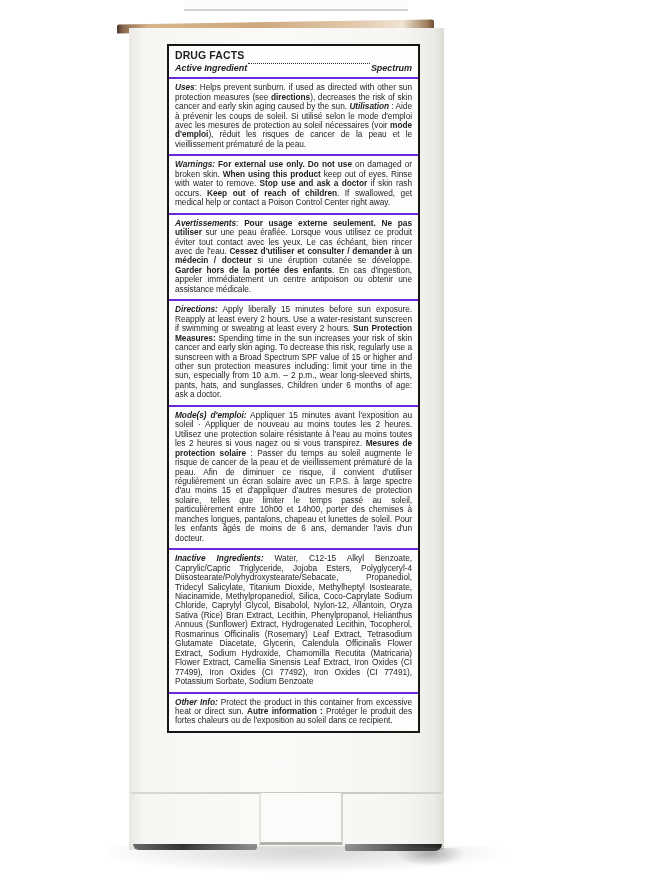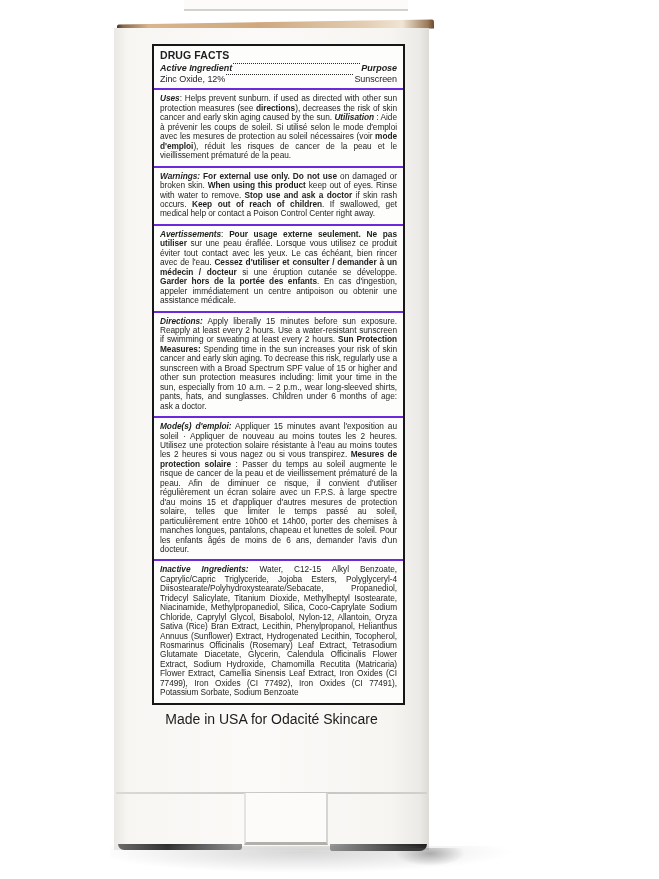--- a/index.html
+++ b/index.html
@@ -21,21 +21,21 @@
   .box-top-edge {
     position: absolute; left: 117px; top: 22px; width: 317px; height: 9px;
     background: linear-gradient(to right,
       #4a342a 0%, #8a6a4e 2%, #d9b48c 10%, #cfa87e 45%,
       #e3cdb2 78%, #f0e4d4 90%, #9c7a58 98%, #6b4a33 100%);
     transform: rotate(-0.9deg);
     border-radius: 2px 2px 0 0;
   }
 
   .box {
-    position: absolute; left: 114px; top: 28px; width: 315px; height: 822px;
+    position: absolute; left: 129px; top: 28px; width: 315px; height: 822px;
     background: linear-gradient(to right,
       #e9e8e5 0px, #f7f6f3 14px, #fbfaf8 45%,
       #f6f5f2 88%, #eceae6 97%, #dddbd6 100%);
     box-sizing: border-box;
     display: flex; flex-direction: column;
   }
 
   .label {
     margin: 16px 24px 0 38px;
     width: 253px;
@@ -111,45 +111,40 @@
 
   <div class="box">
 
     <div class="label">
 
       <div class="sec sec-header">
         <div class="df-title">DRUG FACTS</div>
         <div class="leader-row">
           <span class="bi">Active Ingredient</span>
           <span class="leader"></span>
-          <span class="bi">Purpose</span>
-        </div>
-        <div class="leader-row">
-          <span>Zinc Oxide, 12%</span>
-          <span class="leader"></span>
-          <span>Sunscreen</span>
+          <span class="bi">Spectrum</span>
         </div>
       </div>
 
       <div class="sec"><span style="font-weight: bold; font-style: italic;">Uses</span><span>: Helps prevent sunburn. if used as directed with other sun protection measures (see </span><span style="font-weight: bold;">directions</span><span>), decreases the risk of skin cancer and early skin aging caused by the sun. </span><span style="font-weight: bold; font-style: italic;">Utilisation</span><span> : Aide à prévenir les coups de soleil. Si utilisé selon le mode d'emploi avec les mesures de protection au soleil nécessaires (voir </span><span style="font-weight: bold;">mode d'emploi</span><span>), réduit les risques de cancer de la peau et le vieillissement prématuré de la peau.</span></div>
 
       <div class="sec"><span style="font-weight: bold; font-style: italic;">Warnings:</span><span> </span><span style="font-weight: bold;">For external use only. Do not use</span><span> on damaged or broken skin. </span><span style="font-weight: bold;">When using this product</span><span> keep out of eyes. Rinse with water to remove. </span><span style="font-weight: bold;">Stop use and ask a doctor</span><span> if skin rash occurs. </span><span style="font-weight: bold;">Keep out of reach of children</span><span>. If swallowed, get medical help or contact a Poison Control Center right away.</span></div>
 
       <div class="sec"><span style="font-weight: bold; font-style: italic;">Avertissements</span><span>: </span><span style="font-weight: bold;">Pour usage externe seulement. Ne pas utiliser</span><span> sur une peau éraflée. Lorsque vous utilisez ce produit éviter tout contact avec les yeux. Le cas échéant, bien rincer avec de l'eau. </span><span style="font-weight: bold;">Cessez d'utiliser et consulter / demander à un médecin / docteur</span><span> si une éruption cutanée se développe. </span><span style="font-weight: bold;">Garder hors de la portée des enfants</span><span>. En cas d'ingestion, appeler immédiatement un centre antipoison ou obtenir une assistance médicale.</span></div>
 
       <div class="sec"><span style="font-weight: bold; font-style: italic;">Directions:</span><span> Apply liberally 15 minutes before sun exposure. Reapply at least every 2 hours. Use a water-resistant sunscreen if swimming or sweating at least every 2 hours. </span><span style="font-weight: bold;">Sun Protection Measures:</span><span> Spending time in the sun increases your risk of skin cancer and early skin aging. To decrease this risk, regularly use a sunscreen with a Broad Spectrum SPF value of 15 or higher and other sun protection measures including: limit your time in the sun, especially from 10 a.m. – 2 p.m., wear long-sleeved shirts, pants, hats, and sunglasses. Children under 6 months of age: ask a doctor.</span></div>
 
       <div class="sec"><span style="font-weight: bold; font-style: italic;">Mode(s) d'emploi:</span><span> Appliquer 15 minutes avant l'exposition au soleil · Appliquer de nouveau au moins toutes les 2 heures. Utilisez une protection solaire résistante à l'eau au moins toutes les 2 heures si vous nagez ou si vous transpirez. </span><span style="font-weight: bold;">Mesures de protection solaire</span><span> : Passer du temps au soleil augmente le risque de cancer de la peau et de vieillissement prématuré de la peau. Afin de diminuer ce risque, il convient d'utiliser régulièrement un écran solaire avec un F.P.S. à large spectre d'au moins 15 et d'appliquer d'autres mesures de protection solaire, telles que limiter le temps passé au soleil, particulièrement entre 10h00 et 14h00, porter des chemises à manches longues, pantalons, chapeau et lunettes de soleil. Pour les enfants âgés de moins de 6 ans, demander l'avis d'un docteur.</span></div>
 
       <div class="sec"><span style="font-weight: bold; font-style: italic;">Inactive Ingredients:</span><span> Water, C12-15 Alkyl Benzoate, Caprylic/Capric Triglyceride, Jojoba Esters, Polyglyceryl-4 Diisostearate/Polyhydroxystearate/Sebacate, Propanediol, Tridecyl Salicylate, Titanium Dioxide, Methylheptyl Isostearate, Niacinamide, Methylpropanediol, Silica, Coco-Caprylate Sodium Chloride, Caprylyl Glycol, Bisabolol, Nylon-12, Allantoin, Oryza Sativa (Rice) Bran Extract, Lecithin, Phenylpropanol, Helianthus Annuus (Sunflower) Extract, Hydrogenated Lecithin, Tocopherol, Rosmarinus Officinalis (Rosemary) Leaf Extract, Tetrasodium Glutamate Diacetate, Glycerin, Calendula Officinalis Flower Extract, Sodium Hydroxide, Chamomilla Recutita (Matricaria) Flower Extract, Camellia Sinensis Leaf Extract, Iron Oxides (CI 77499), Iron Oxides (CI 77492), Iron Oxides (CI 77491), Potassium Sorbate, Sodium Benzoate</span></div>
 
+      <div class="sec"><span style="font-weight: bold; font-style: italic;">Other Info:</span><span> Protect the product in this container from excessive heat or direct sun. </span><span style="font-weight: bold;">Autre information :</span><span> Protéger le produit des fortes chaleurs ou de l'exposition au soleil dans ce recipient.</span></div>
 
     </div>
 
-    <div class="made-in">Made in USA for Odacité Skincare</div>
 
     <div class="bottom-flap">
       <div class="crease"></div>
       <div class="tuck-tab"></div>
       <div class="bottom-edge-left"></div>
       <div class="bottom-edge-right"></div>
     </div>
 
   </div>
 

